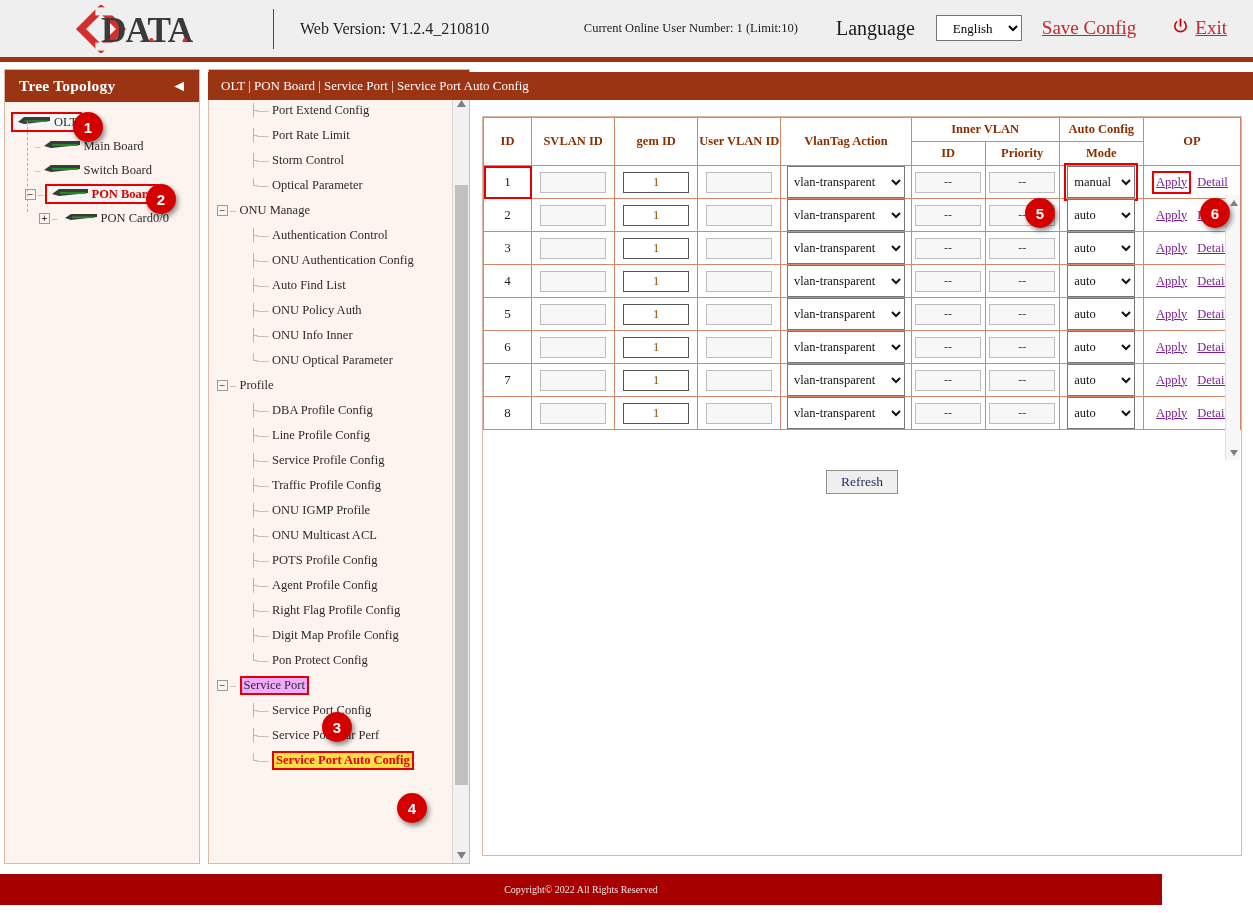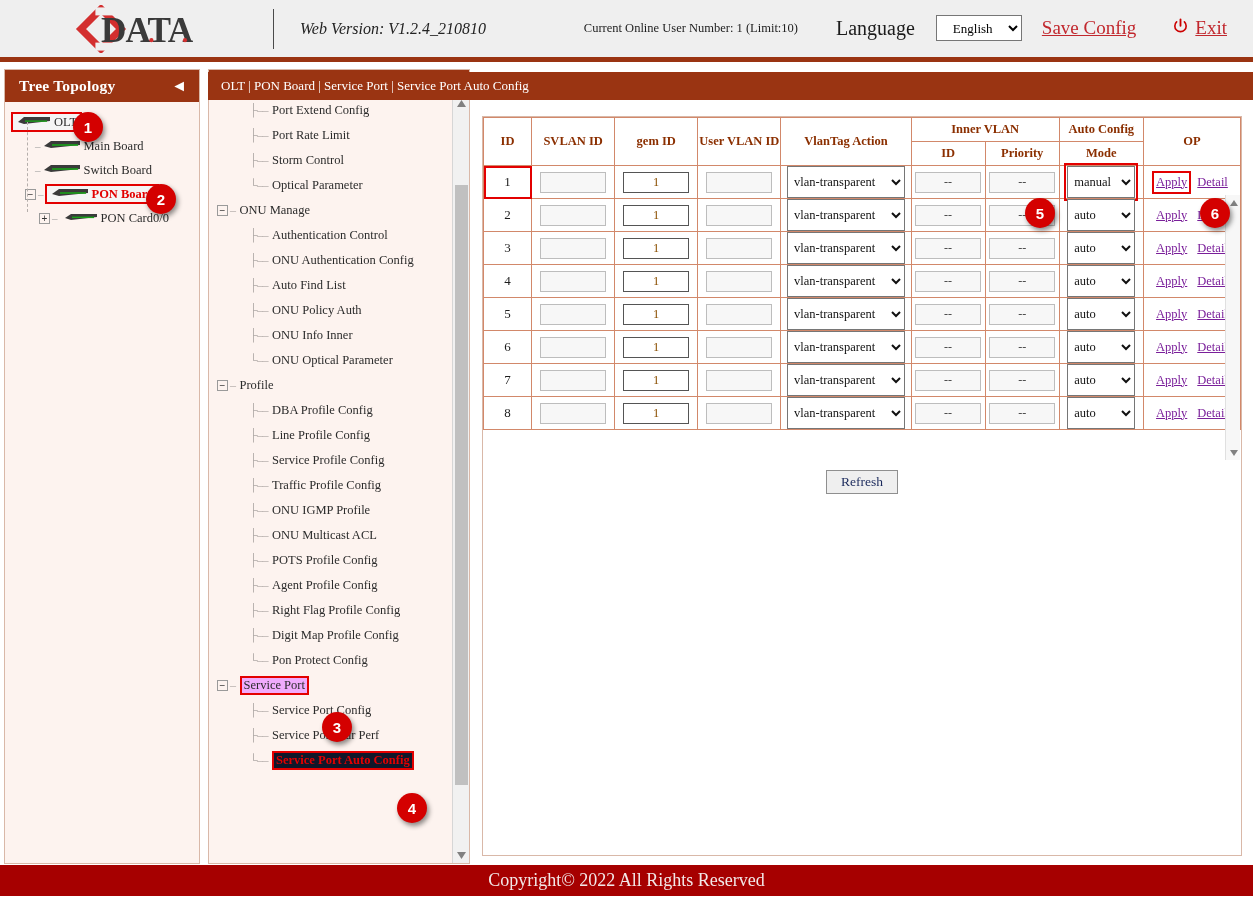--- a/index.html
+++ b/index.html
@@ -19,21 +19,20 @@
     display:flex; align-items:center;
   }
   .logo-wrap { width:273px; height:57px; display:flex; align-items:center; justify-content:center; }
   .logo { width:160px; height:48px; }
   .hdr-divider {
     width:1px; height:40px; background:#4a4a4a; margin-right:26px;
   }
   .webver {
     font-size:16px; color:#232323; font-family:"Liberation Serif", serif;
     white-space:nowrap;
-    font-style:italic;
   }
   .hdr-right {
     position:absolute; right:0; top:0; height:56px;
     display:flex; align-items:center; gap:0;
   }
   .online-users {
     font-size:12.5px; color:#1c1c1c; margin-right:38px; white-space:nowrap;
   }
   .lang-label { font-size:20px; color:#1c1c1c; margin-right:21px; }
   .lang-select {
@@ -109,21 +108,21 @@
   }
   .menu-item {
     display:flex; align-items:center; height:25px; font-size:12.5px; color:#2b2b2b;
     white-space:nowrap;
   }
   .menu-item.lvl1 { padding-left:8px; }
   .menu-item.lvl2 { padding-left:40px; }
   .menu-guide { color:#b0a9a6; font-size:12px; letter-spacing:-.5px; margin-right:4px; }
   .menu-label { cursor:pointer; }
   .menu-label.sel {
-    border:2px solid #e30000; background:#0f172a; color:#e30000; font-weight:bold;
+    border:2px solid #e30000; background:#fde047; color:#e30000; font-weight:bold;
     padding:0 2px;
   }
   .menu-label.sel-plain {
     border:2px solid #e30000; background:#f0abfc; color:#2b2b2b; padding:0 2px;
   }
   .vline {
     position:absolute; width:1px; border-left:1px dashed #b5aeab;
   }
   
   .mscroll {
@@ -200,22 +199,22 @@
     position:absolute; right:1px; top:78px; width:15px; height:265px;
     background:#f7f7f7; border-left:1px solid #e0e0e0;
   }
   .tscroll-up, .tscroll-dn {
     width:15px; height:15px; display:flex; align-items:center; justify-content:center; cursor:pointer;
   }
   .tscroll-dn { position:absolute; bottom:0; }
 
   
   .footer {
-    position:absolute; left:0; bottom:17px; width:1253px; height:31px;
-    background:#a60000; color:#f2e7e7; font-size:18px;
+    position:absolute; left:0; bottom:8px; width:1162px; height:31px;
+    background:#a60000; color:#f2e7e7; font-size:10px;
     display:flex; align-items:center; justify-content:center;
   }
   .arrow-gray { fill:#808080; }
 </style>
 </head>
 <body>
 
 <div id="app">
 
   <div class="header">

